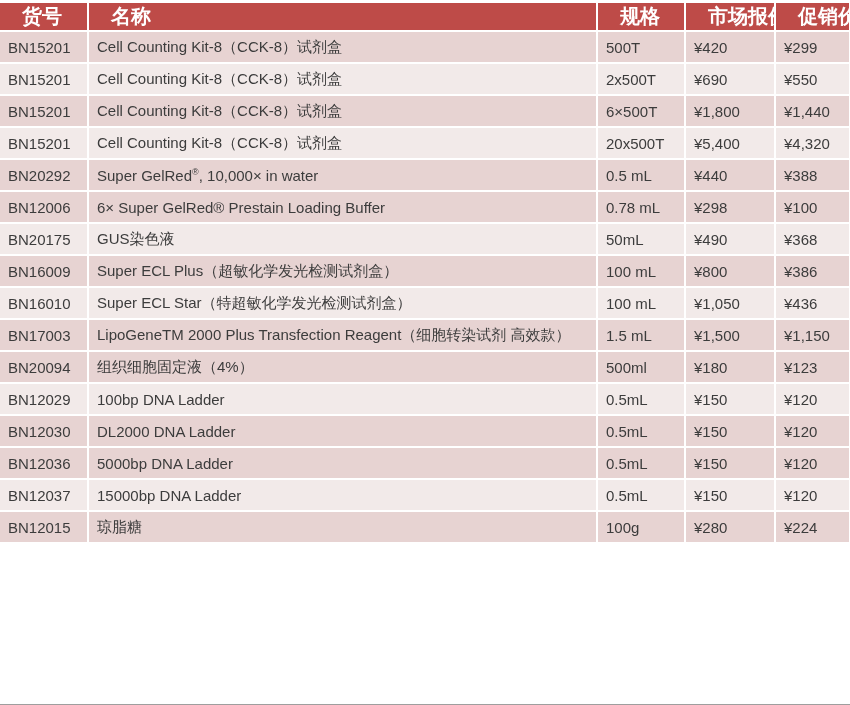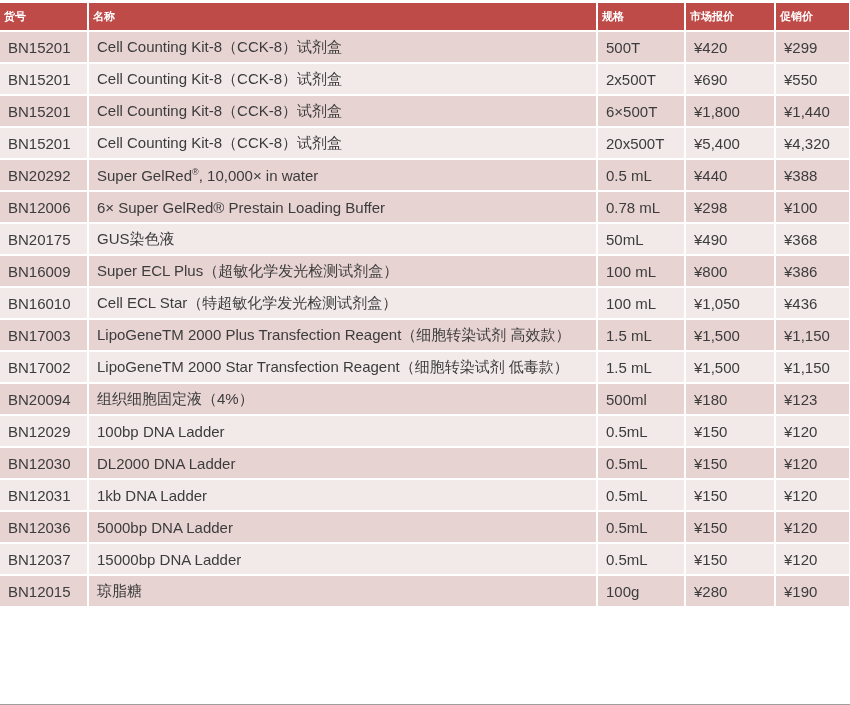--- a/index.html
+++ b/index.html
@@ -17,25 +17,25 @@
     overflow: hidden;
   }
   table.price-table {
     width: 850px;
     border-collapse: collapse;
     table-layout: fixed;
   }
   table.price-table th {
     background: var(--header-bg, #BE4B48);
     color: var(--header-text, #ffffff);
-    font-size: 11px;
+    font-size: 20px;
     font-weight: bold;
     text-align: left;
     height: 27px;
-    padding: 0 0 0 4px;
+    padding: 0 0 0 22px;
     border: 2px solid #ffffff;
     border-top: 0;
     white-space: nowrap;
     overflow: hidden;
   }
   table.price-table td {
     font-size: 15px;
     color: var(--body-text, #3c3c3c);
     height: 30px;
     padding: 0 0 0 8px;
@@ -127,35 +127,28 @@
         </tr>
         <tr class="dark">
           <td>BN16009</td>
           <td>Super ECL Plus（超敏化学发光检测试剂盒）</td>
           <td>100 mL</td>
           <td>¥800</td>
           <td>¥386</td>
         </tr>
         <tr class="light">
           <td>BN16010</td>
-          <td>Cell ECL Star（特超敏化学发光检测试剂盒）</td>
+          <td>Super ECL Star（特超敏化学发光检测试剂盒）</td>
           <td>100 mL</td>
           <td>¥1,050</td>
           <td>¥436</td>
         </tr>
         <tr class="dark">
           <td>BN17003</td>
           <td>LipoGeneTM 2000 Plus Transfection Reagent（细胞转染试剂 高效款）</td>
-          <td>1.5 mL</td>
-          <td>¥1,500</td>
-          <td>¥1,150</td>
-        </tr>
-        <tr class="light">
-          <td>BN17002</td>
-          <td>LipoGeneTM 2000 Star Transfection Reagent（细胞转染试剂 低毒款）</td>
           <td>1.5 mL</td>
           <td>¥1,500</td>
           <td>¥1,150</td>
         </tr>
         <tr class="dark">
           <td>BN20094</td>
           <td>组织细胞固定液（4%）</td>
           <td>500ml</td>
           <td>¥180</td>
           <td>¥123</td>
@@ -167,43 +160,36 @@
           <td>¥150</td>
           <td>¥120</td>
         </tr>
         <tr class="dark">
           <td>BN12030</td>
           <td>DL2000 DNA Ladder</td>
           <td>0.5mL</td>
           <td>¥150</td>
           <td>¥120</td>
         </tr>
-        <tr class="light">
-          <td>BN12031</td>
-          <td>1kb DNA Ladder</td>
-          <td>0.5mL</td>
-          <td>¥150</td>
-          <td>¥120</td>
-        </tr>
         <tr class="dark">
           <td>BN12036</td>
           <td>5000bp DNA Ladder</td>
           <td>0.5mL</td>
           <td>¥150</td>
           <td>¥120</td>
         </tr>
         <tr class="light">
           <td>BN12037</td>
           <td>15000bp DNA Ladder</td>
           <td>0.5mL</td>
           <td>¥150</td>
           <td>¥120</td>
         </tr>
         <tr class="dark">
           <td>BN12015</td>
           <td>琼脂糖</td>
           <td>100g</td>
           <td>¥280</td>
-          <td>¥190</td>
+          <td>¥224</td>
         </tr>
       </tbody>
   </table>
 </div>
 
 </body></html>

